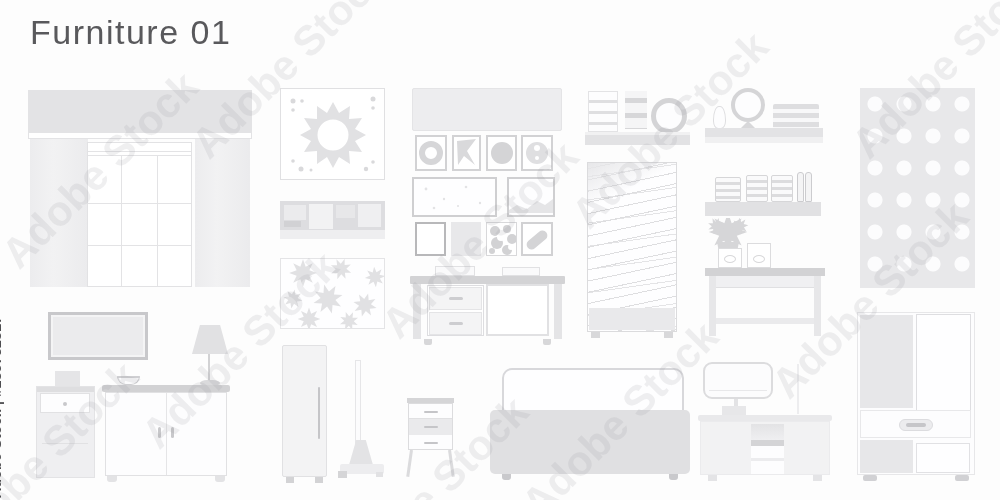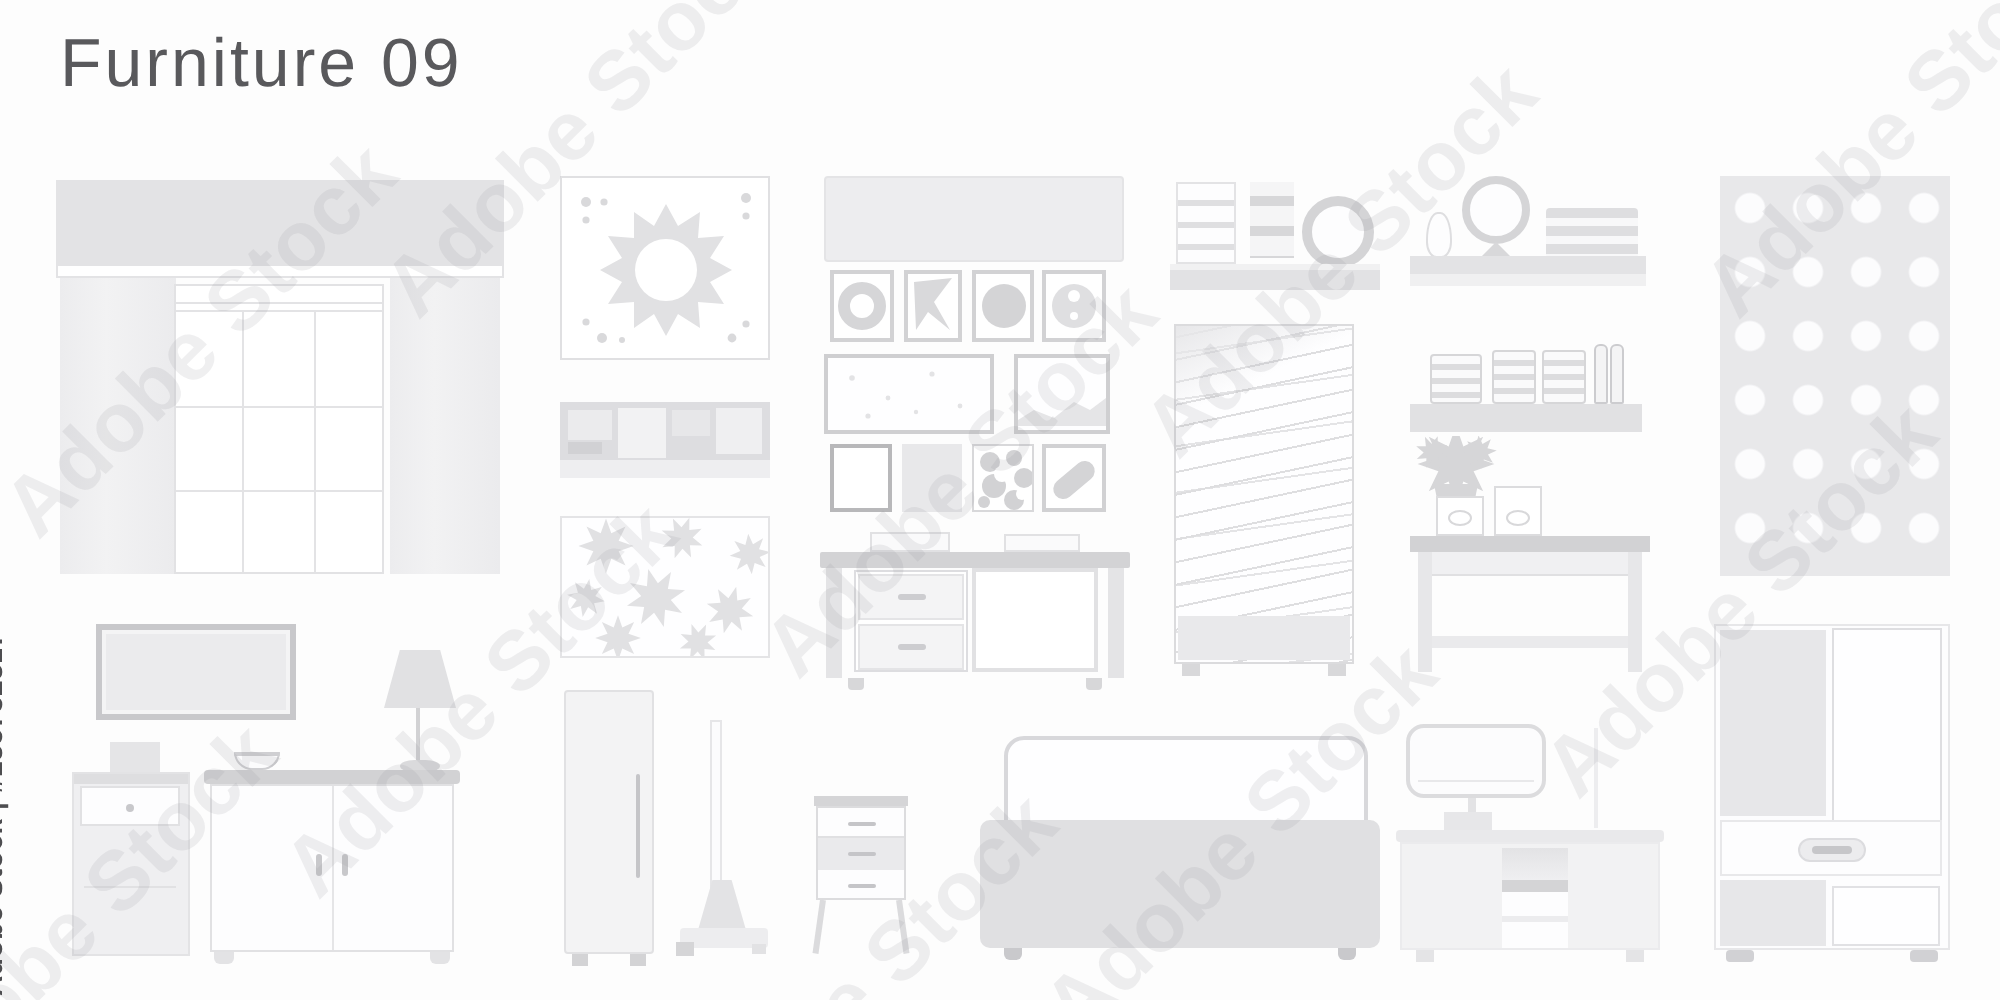--- a/index.html
+++ b/index.html
@@ -270,21 +270,21 @@
   <span class="wm" style="left:40px;top:460px">Adobe Stock</span>
   <span class="wm" style="left:290px;top:60px">Adobe Stock</span>
   <span class="wm" style="left:240px;top:350px">Adobe Stock</span>
   <span class="wm" style="left:480px;top:240px">Adobe Stock</span>
   <span class="wm" style="left:430px;top:495px">Adobe Stock</span>
   <span class="wm" style="left:670px;top:130px">Adobe Stock</span>
   <span class="wm" style="left:620px;top:420px">Adobe Stock</span>
   <span class="wm" style="left:870px;top:300px">Adobe Stock</span>
   <span class="wm" style="left:950px;top:60px">Adobe Stock</span>
 
-  <h1 class="title">Furniture 09</h1>
+  <h1 class="title">Furniture 01</h1>
   <div class="stock-id">Adobe Stock | #185732817</div>
 
   <div class="item window">
     <div class="valance"></div>
     <div class="rod"></div>
     <div class="curtain cl"></div>
     <div class="curtain cr"></div>
     <div class="glass">
       <div class="gl gl-h1"></div>
         <div class="gl gl-h2"></div>

